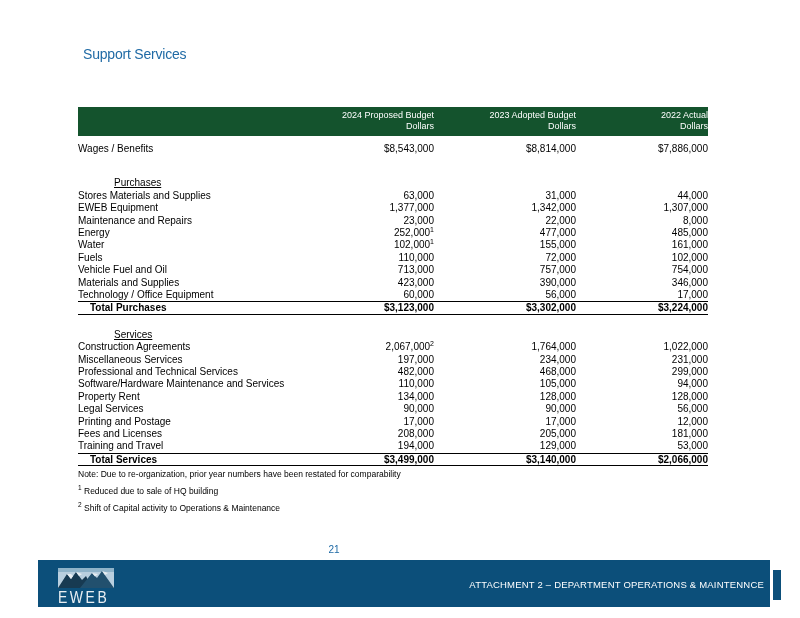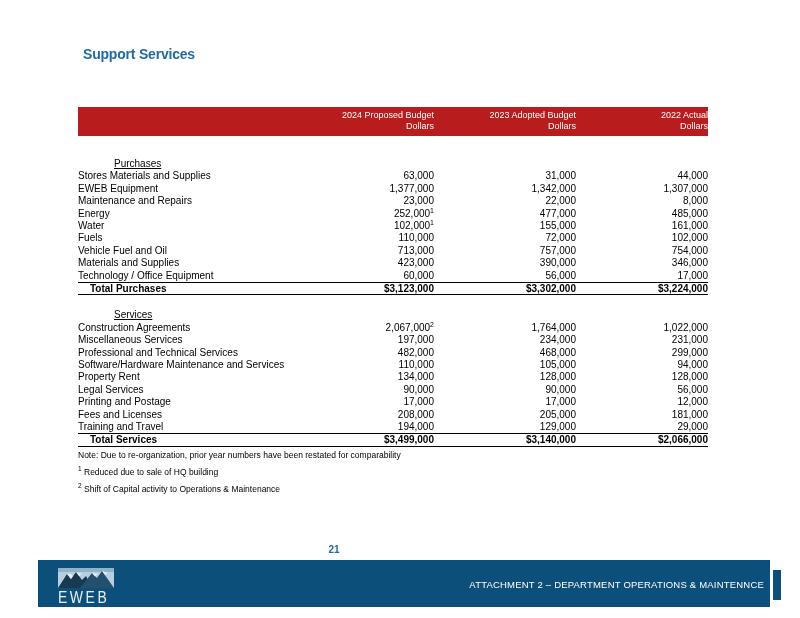--- a/index.html
+++ b/index.html
@@ -2,26 +2,26 @@
 <html><head>
 <meta charset="utf-8">
 <style>
   * { margin:0; padding:0; box-sizing:border-box; }
   html,body { background:#ffffff; }
   .slide {
     position:relative; width:800px; height:618px; background:#ffffff;
     font-family:"Liberation Sans", sans-serif; color:#000; overflow:hidden;
   }
   
-  .title { position:absolute; left:83px; top:46px; color:#1f6aa5; font-weight:bold;
+  .title { position:absolute; left:83px; top:46px; color:#1f6aa5; font-weight:normal;
            font-size:14px; line-height:17px; letter-spacing:-0.2px; }
   
   .budget-table { position:absolute; left:78px; top:107px; width:630px; font-size:10px; }
   .grid { display:grid; grid-template-columns:220px 136px 142px 132px; }
-  .thead { background:#b91c1c; color:#ffffff; height:29px; font-size:9px;
+  .thead { background:#14532d; color:#ffffff; height:29px; font-size:9px;
            align-items:start; padding-top:3px; }
   .thead .hcell { text-align:right; line-height:11px; }
   .row { height:12.4px; line-height:12.4px; }
   .cell-label { text-align:left; white-space:nowrap; }
   .cell-val { text-align:right; white-space:nowrap; }
   .cell-val sup { font-size:7px; line-height:0; }
   .wages { margin-top:7px; }
   .section { margin-top:22px; }
   .section.second { margin-top:14px; }
   .sec-heading { height:12.4px; line-height:12.4px; text-decoration:underline;padding-left:36px; }
@@ -29,21 +29,21 @@
                height:13.5px; line-height:12.5px; }
   .total-row .cell-label { padding-left:12px; }
   .grand-total { margin-top:14px; background:#0c4f7a; color:#ffffff; height:13px;
                  line-height:13px; }
   .grand-total .cell-label { padding-left:8px; }
   
   .notes { margin-top:2px; font-size:8.5px; line-height:13px; }
   .notes sup { font-size:6.5px; }
   
   .page-number { position:absolute; left:0; top:544px; width:668px; text-align:center;
-                 color:#1f6aa5; font-size:10px; font-weight:bold; }
+                 color:#1f6aa5; font-size:10px; font-weight:normal; }
   
   .footer-bar { position:absolute; left:38px; top:560px; width:732px; height:47px;
                 background:#0c4f7a; }
   .footer-tab { position:absolute; left:773px; top:570px; width:8px; height:30px;
                 background:#0c4f7a; }
   .logo { position:absolute; left:20px; top:8px; width:56px; height:36px; }
   .logo svg { display:block; }
   .logo-text { color:#e9eef2; font-size:14px; line-height:14px; letter-spacing:2.5px;
                font-weight:normal; transform:scaleY(1.15); transform-origin:top left;
                margin-top:1px; }
@@ -73,20 +73,26 @@
       <div class="hcell">
         <div>2023 Adopted Budget</div>
         <div>Dollars</div>
       </div>
       <div class="hcell">
         <div>2022 Actual</div>
         <div>Dollars</div>
       </div>
     </div>
 
+    <div class="grid row wages">
+      <div class="cell-label">Wages / Benefits</div>
+      <div class="cell-val">$8,543,000</div>
+      <div class="cell-val">$8,814,000</div>
+      <div class="cell-val">$7,886,000</div>
+    </div>
 
     <div id="sections">
         <div class="section">
           <div class="sec-heading">Purchases</div>
           <div class="grid row">
             <div class="cell-label">Stores Materials and Supplies</div>
             <div class="cell-val">63,000</div>
             <div class="cell-val">31,000</div>
             <div class="cell-val">44,000</div>
           </div>
@@ -192,21 +198,21 @@
           <div class="grid row">
             <div class="cell-label">Fees and Licenses</div>
             <div class="cell-val">208,000</div>
             <div class="cell-val">205,000</div>
             <div class="cell-val">181,000</div>
           </div>
           <div class="grid row">
             <div class="cell-label">Training and Travel</div>
             <div class="cell-val">194,000</div>
             <div class="cell-val">129,000</div>
-            <div class="cell-val">29,000</div>
+            <div class="cell-val">53,000</div>
           </div>
           <div class="grid row total-row">
             <div class="cell-label">Total Services</div>
             <div class="cell-val">$3,499,000</div>
             <div class="cell-val">$3,140,000</div>
             <div class="cell-val">$2,066,000</div>
           </div>
         </div>
       </div>
 

